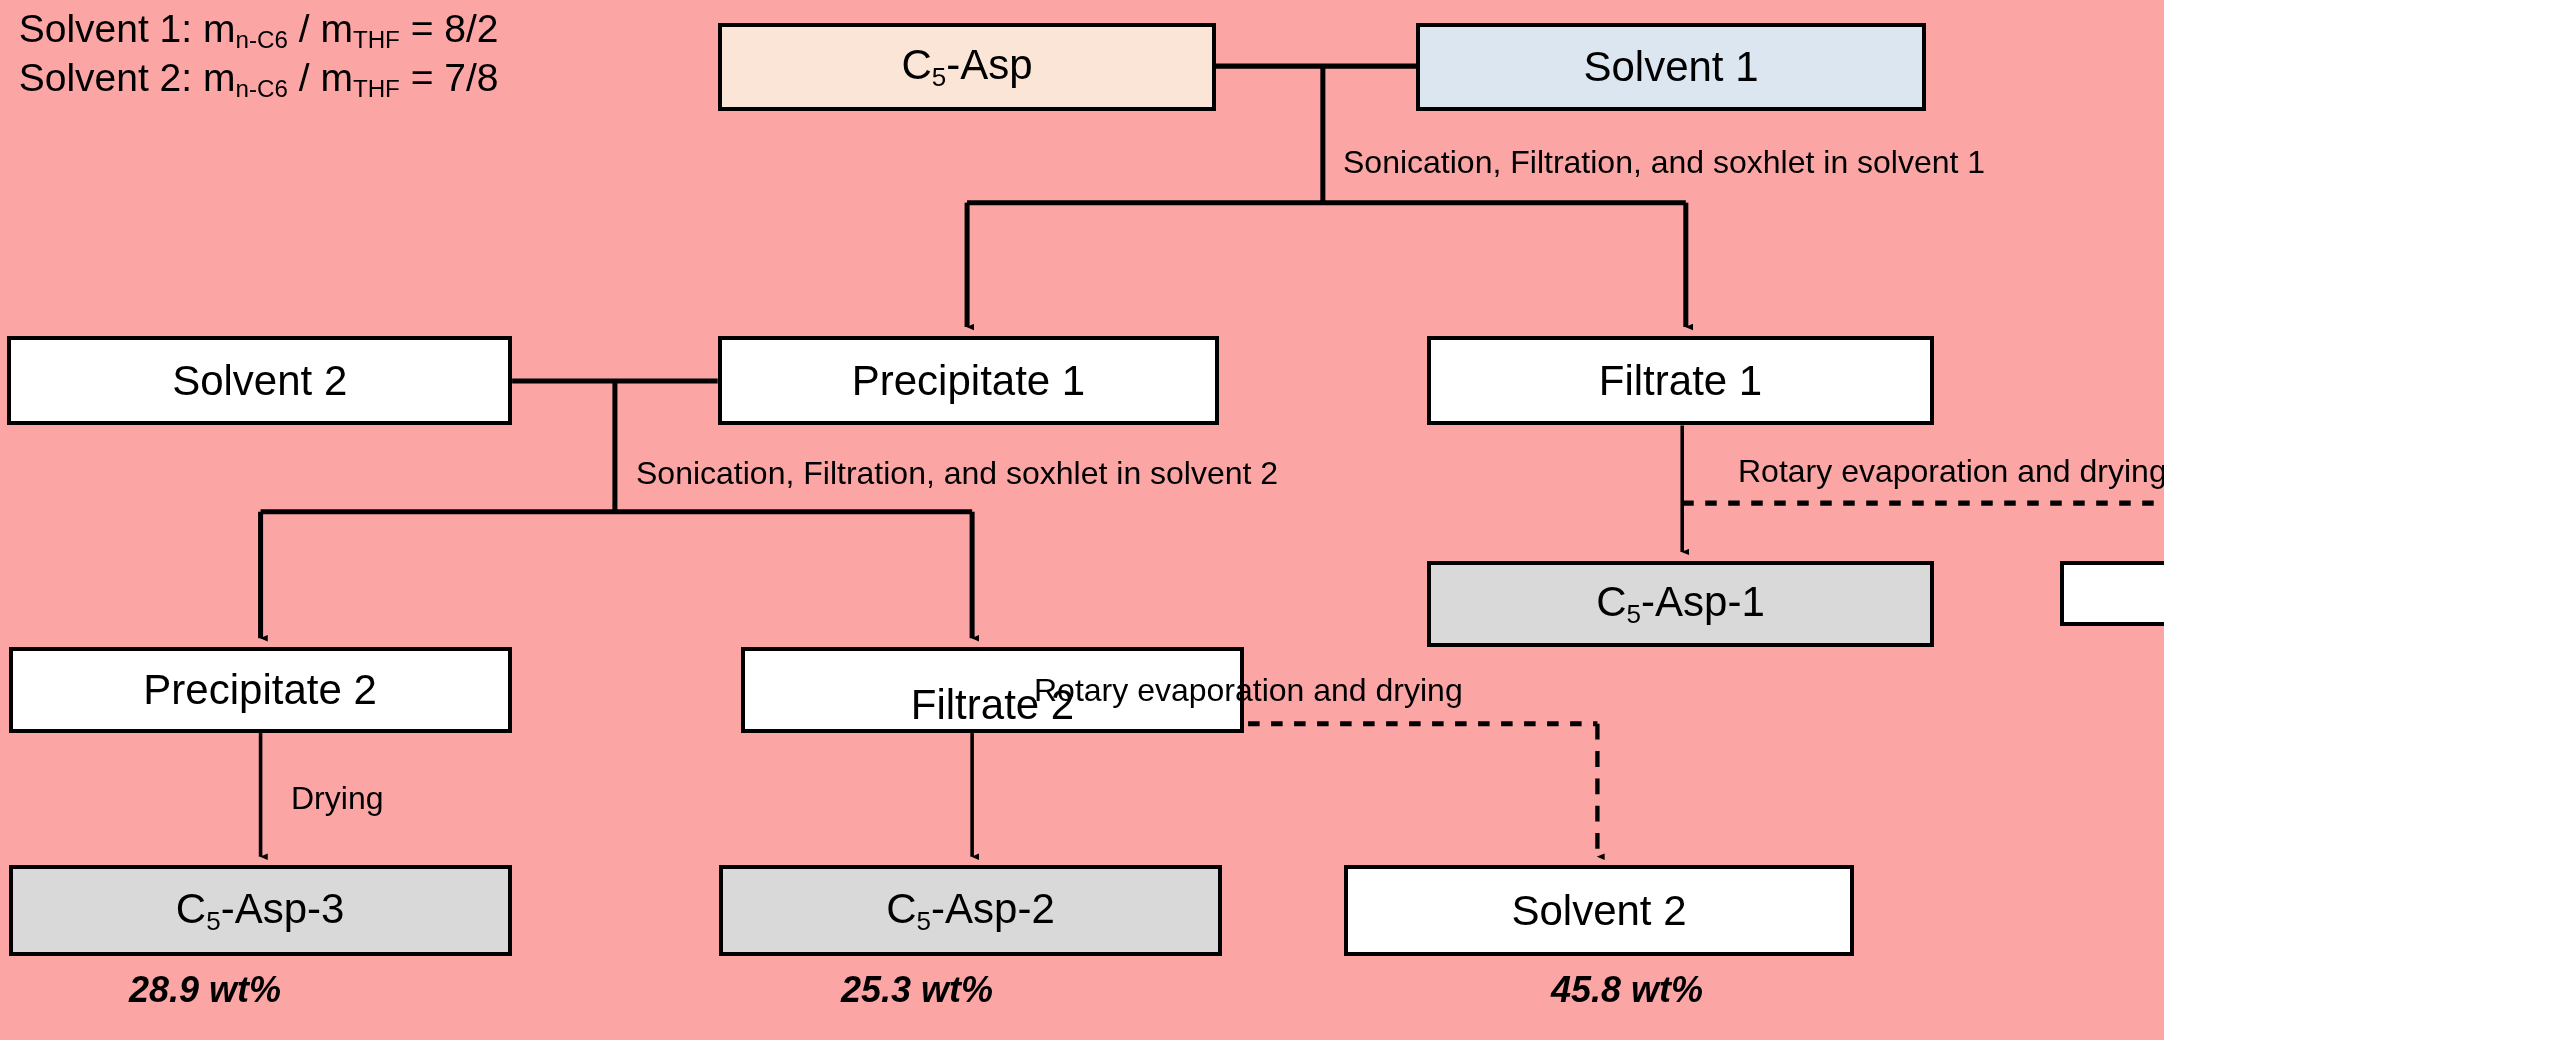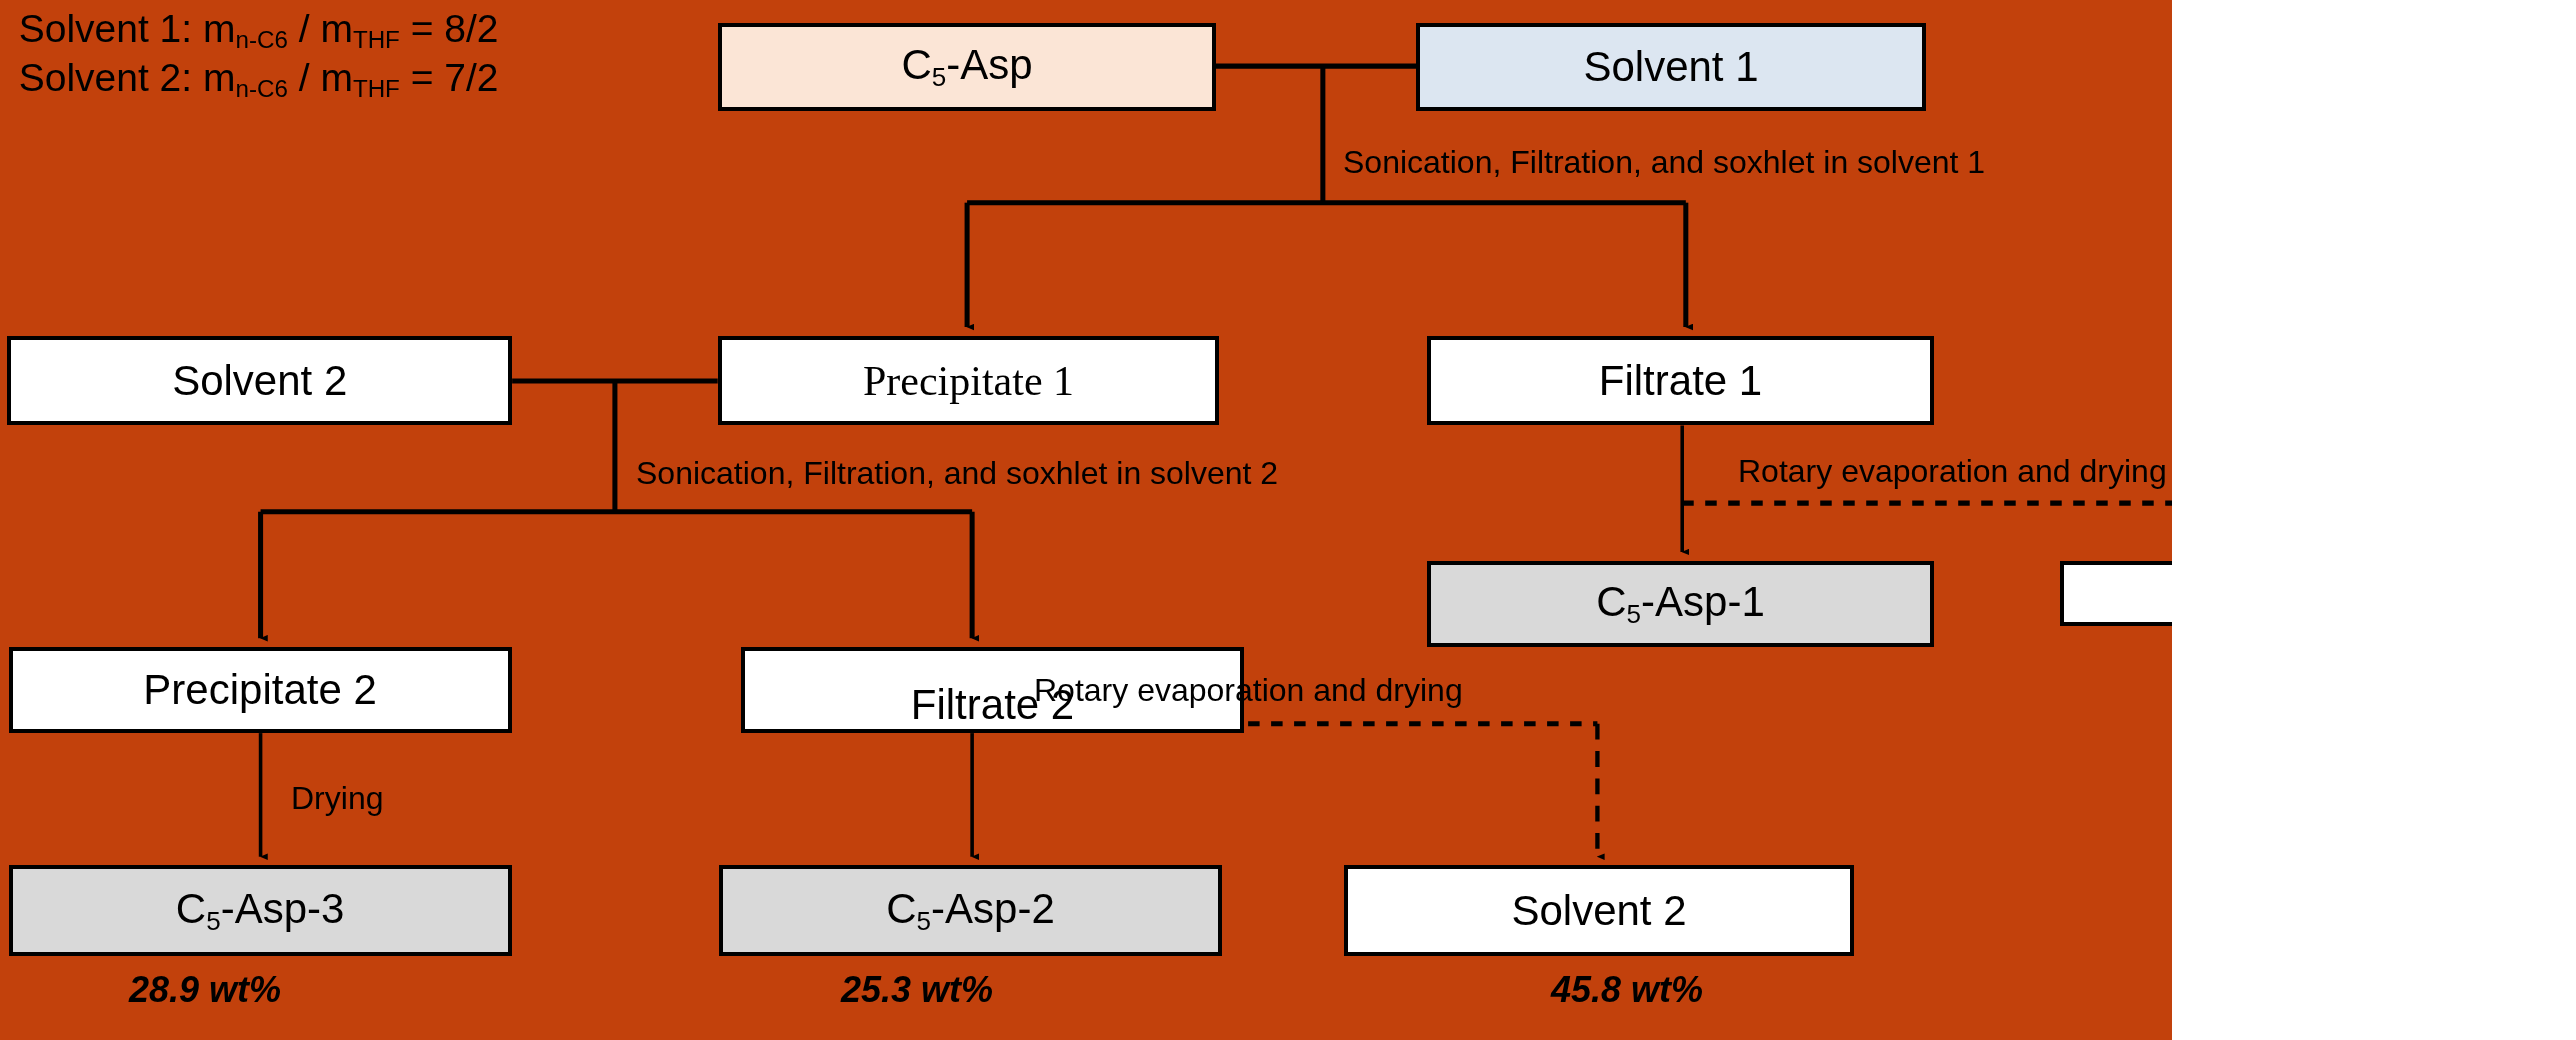--- a/index.html
+++ b/index.html
@@ -7,23 +7,22 @@
     padding: 0;
     background: #ffffff;
   }
   body {
     font-family: "Liberation Sans", sans-serif;
   }
   #stage {
     position: relative;
     width: 2164px;
     height: 1040px;
-    background: #c2410c;
+    background: #fca5a5;
     overflow: hidden;
-    padding-left: 8px;
   }
   #flow-svg {
     position: absolute;
     left: 0;
     top: 0;
     width: 2576px;
     height: 1040px;
   }
   .legend {
     position: absolute;
@@ -118,36 +117,36 @@
       <path d="M1352,1007 L2222,1007"></path>
     </g>
     <g stroke="#000" fill="none" stroke-width="6" stroke-dasharray="22 16">
       <path d="M3218,700 L3218,768" marker-end="url(#arrowhead)"></path>
       <path d="M2222,1007 L2222,1192" marker-end="url(#arrowhead)"></path>
     </g>
   </svg>
 
   <div class="legend">
     <span class="ln"><span>Solvent 1: m</span><sub>n-C6</sub><span> / m</span><sub>THF</sub><span> = 8/2</span></span>
-    <span class="ln"><span>Solvent 2: m</span><sub>n-C6</sub><span> / m</span><sub>THF</sub><span> = 7/2</span></span>
+    <span class="ln"><span>Solvent 2: m</span><sub>n-C6</sub><span> / m</span><sub>THF</sub><span> = 7/8</span></span>
   </div>
 
   <div class="node peach" style="left:718px; top:23px; width:498px; height:88px;">
     <span><span>C</span><sub>5</sub><span>-Asp</span></span>
   </div>
 
   <div class="node blue" style="left:1416px; top:23px; width:510px; height:88px;">
     <span>Solvent 1</span>
   </div>
 
   <div class="node" style="left:7.2px; top:336px; width:505px; height:89px;">
     <span>Solvent 2</span>
   </div>
 
-  <div class="node" style="left:718px; top:336px; width:501px; height:89px;font-family:Liberation Serif, serif;">
+  <div class="node" style="left:718px; top:336px; width:501px; height:89px;">
     <span>Precipitate 1</span>
   </div>
 
   <div class="node" style="left:1427px; top:336px; width:507px; height:89px;">
     <span>Filtrate 1</span>
   </div>
 
   <div class="node gray" style="left:1427px; top:561px; width:507px; height:86px;">
     <span><span>C</span><sub>5</sub><span>-Asp-1</span></span>
   </div>

